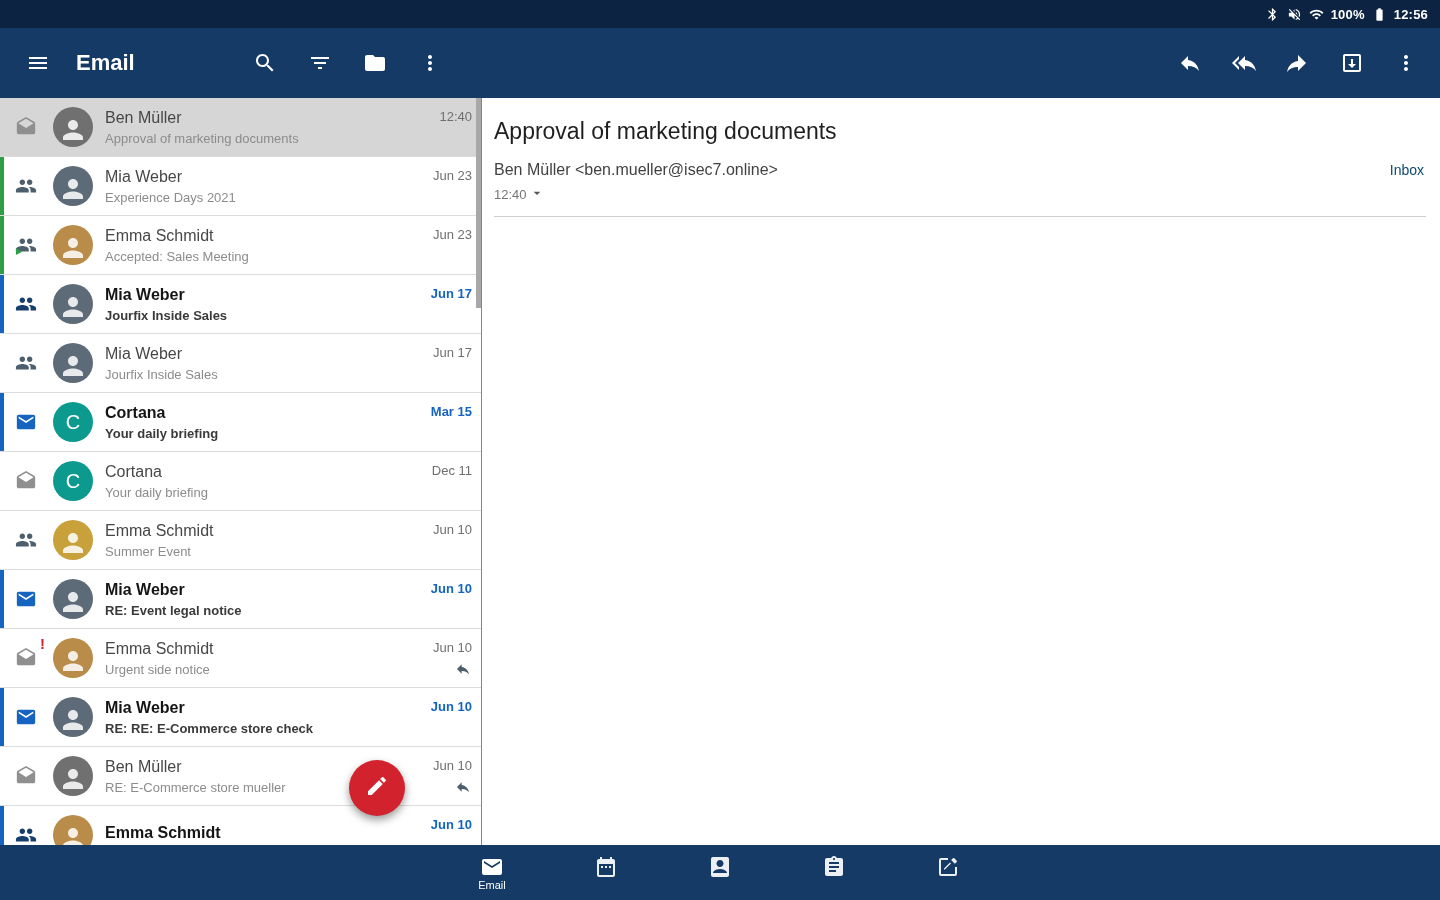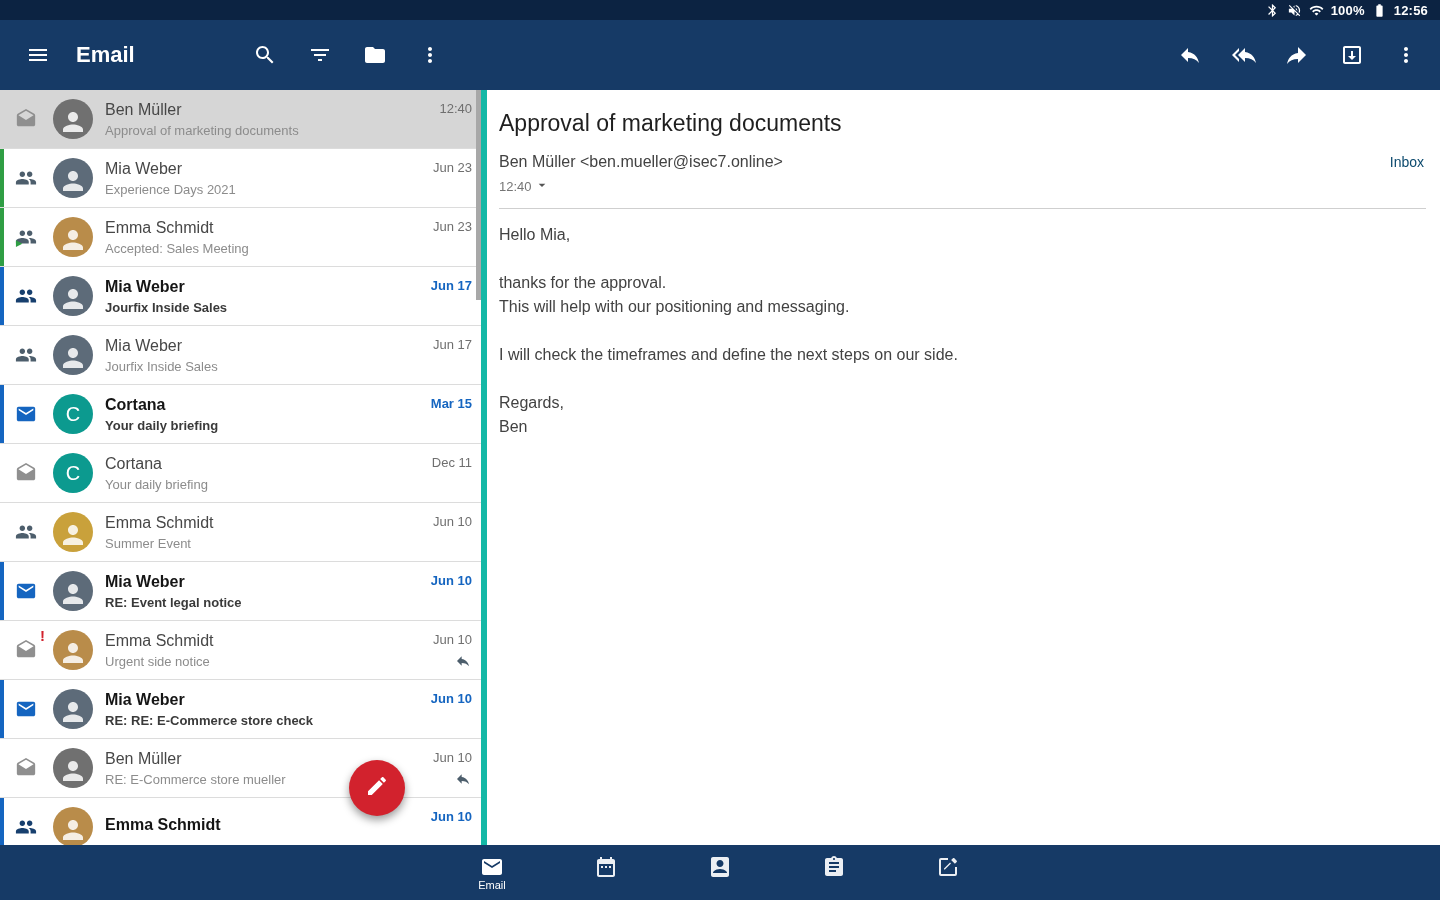--- a/index.html
+++ b/index.html
@@ -1,36 +1,36 @@
 <!DOCTYPE html>
 <html><head>
 <meta charset="utf-8">
 <style>
   html,body{margin:0;padding:0;background:#000;}
   .app{width:1440px;height:900px;position:relative;display:flex;flex-direction:column;
        background:#fff;overflow:hidden;font-family:"Liberation Sans",sans-serif;}
 
   
-  .status-bar{height:20px;background:#0c2342;display:flex;align-items:center;
+  .status-bar{height:28px;background:#0c2342;display:flex;align-items:center;
               justify-content:flex-end;gap:7px;padding:0 12px;color:#fff;font-size:13px;}
   .sb-icon svg{width:15px;height:15px;display:block;}
   .sb-text{font-weight:bold;letter-spacing:.2px;}
 
   
   .toolbar{height:70px;background:#163a66;display:flex;align-items:center;color:#fff;flex:0 0 auto;}
   .tb-burger{margin-left:26px;}
   .tb-title{margin-left:26px;font-size:22px;font-weight:bold;}
   .tb-left-icons{display:flex;gap:31px;margin-left:118px;}
   .tb-right-icons{display:flex;gap:30px;margin-left:auto;margin-right:22px;}
   .tb-icon{width:24px;height:24px;cursor:pointer;}
   .tb-icon svg{width:24px;height:24px;display:block;}
 
   
   .main{flex:1;display:flex;min-height:0;position:relative;}
-  .list-pane{width:481px;flex:0 0 auto;border-right:6px solid #14b8a6;background:#0c4a6e;
+  .list-pane{width:481px;flex:0 0 auto;border-right:1px solid #14b8a6;background:#0c4a6e;
              overflow:hidden;position:relative;}
   .scroll-handle{position:absolute;right:0;top:0;width:5px;height:210px;background:#a8a8a8;z-index:5;}
 
   
   .email-row{height:59px;display:flex;align-items:center;position:relative;
              border-bottom:1px solid #dcdcdc;padding-left:8px;box-sizing:border-box;background:#fff;cursor:pointer;}
   .email-row.selected{background:#d6d6d6;}
   .bar{position:absolute;left:0;top:0;bottom:0;width:4px;}
   .status-icon{width:36px;display:flex;justify-content:center;flex:0 0 auto;}
   .status-icon svg{width:22px;height:22px;display:block;}
@@ -443,29 +443,20 @@
         <span class="d-from">Ben Müller &lt;ben.mueller@isec7.online&gt;</span>
         <span class="d-folder">Inbox</span>
       </div>
       <div class="d-timerow">
         <span>12:40</span>
         <span><svg viewBox="0 0 24 24">
               <path fill="currentColor" d="M7 10l5 5 5-5z"></path>
             </svg></span>
       </div>
       <div class="d-divider"></div>
-      <div class="d-body">Hello Mia,
-
-thanks for the approval.
-This will help with our positioning and messaging.
-
-I will check the timeframes and define the next steps on our side.
-
-Regards,
-Ben</div>
     </div>
 
   </div>
 
   <div class="fab">
     <span><svg viewBox="0 0 24 24">
           <path fill="currentColor" d="M3 17.25V21h3.75L17.81 9.94l-3.75-3.75L3 17.25zM20.71 7.04c.39-.39.39-1.02 0-1.41l-2.34-2.34c-.39-.39-1.02-.39-1.41 0l-1.83 1.83 3.75 3.75 1.83-1.83z"></path>
         </svg></span>
   </div>
 

